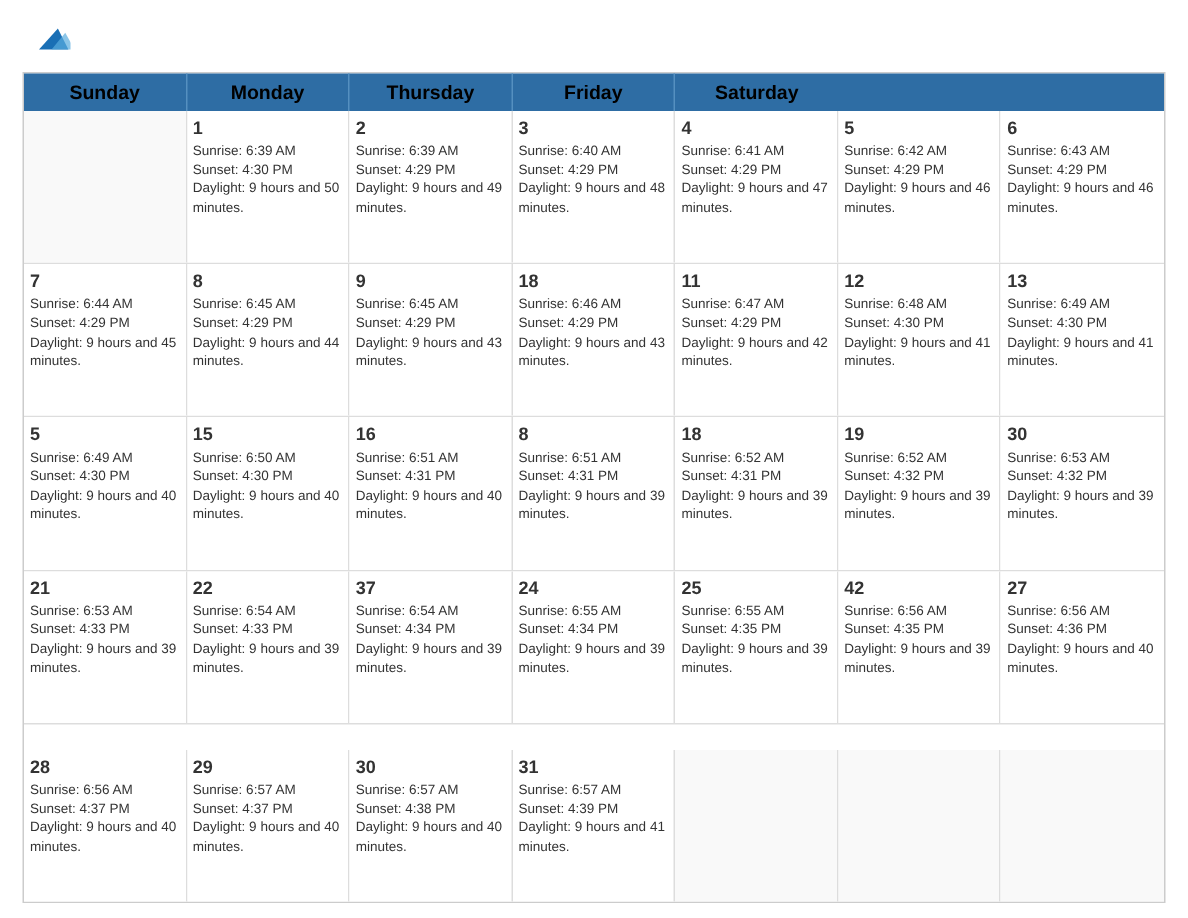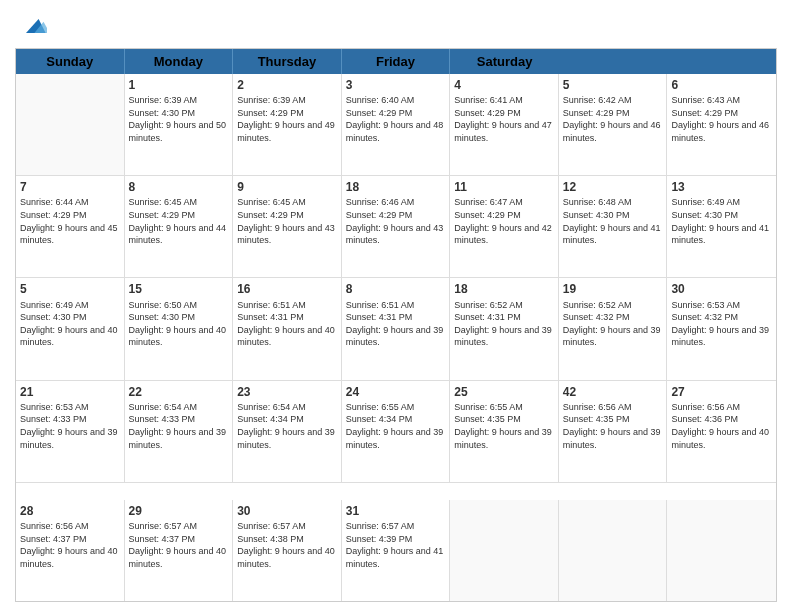--- a/index.html
+++ b/index.html
@@ -236,21 +236,21 @@
         <div class="cal-week">
           <div class="cal-cell">
             <span class="day-num">21</span>
             <div class="cell-info">Sunrise: 6:53 AM<br>Sunset: 4:33 PM<br>Daylight: 9 hours and 39 minutes.</div>
           </div>
           <div class="cal-cell">
             <span class="day-num">22</span>
             <div class="cell-info">Sunrise: 6:54 AM<br>Sunset: 4:33 PM<br>Daylight: 9 hours and 39 minutes.</div>
           </div>
           <div class="cal-cell">
-            <span class="day-num">23</span>
+            <span class="day-num">37</span>
             <div class="cell-info">Sunrise: 6:54 AM<br>Sunset: 4:34 PM<br>Daylight: 9 hours and 39 minutes.</div>
           </div>
           <div class="cal-cell">
             <span class="day-num">24</span>
             <div class="cell-info">Sunrise: 6:55 AM<br>Sunset: 4:34 PM<br>Daylight: 9 hours and 39 minutes.</div>
           </div>
           <div class="cal-cell">
             <span class="day-num">25</span>
             <div class="cell-info">Sunrise: 6:55 AM<br>Sunset: 4:35 PM<br>Daylight: 9 hours and 39 minutes.</div>
           </div>

